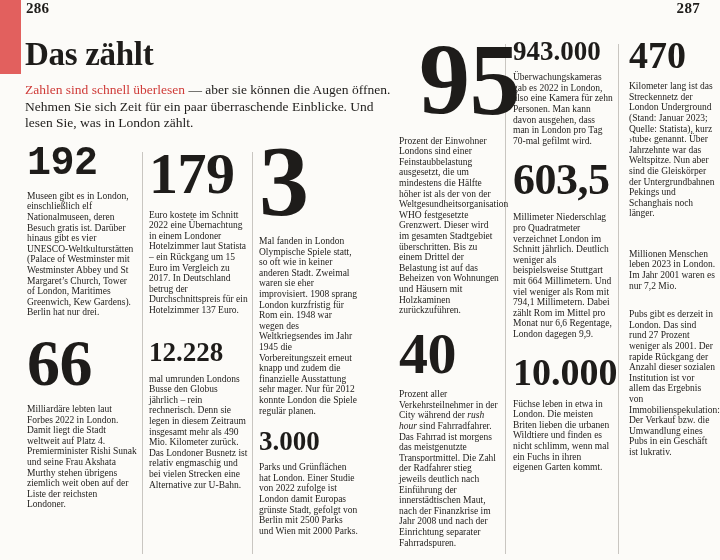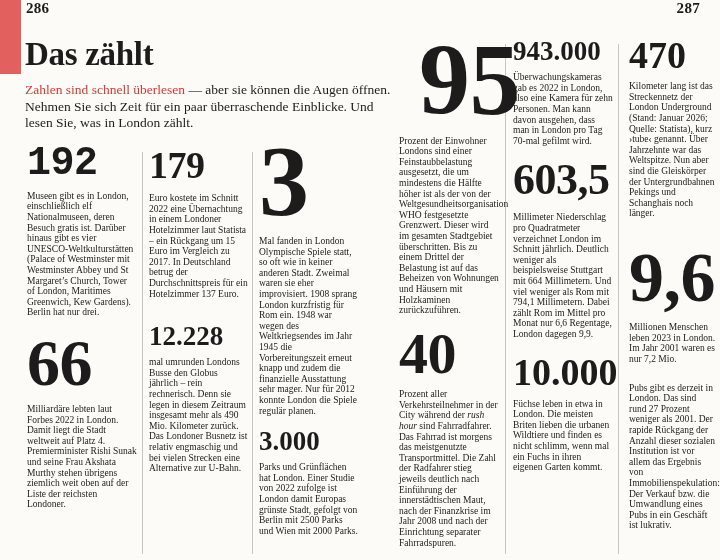--- a/index.html
+++ b/index.html
@@ -41,21 +41,21 @@
   .col3{left:259px;top:140px;width:99px;}
   .col4{left:399px;top:38px;width:101px;}
   .col5{left:513px;top:40px;width:100px;}
   .col6{left:629px;top:40px;width:87px;}
   .num{
     font-weight:bold;line-height:.82;letter-spacing:-.5px;
     margin:0 0 10px 0;white-space:nowrap;
   }
   .n-192{font-size:40px;font-family:Liberation Mono, monospace;}
   .n-66{font-size:66px;margin-bottom:14px;}
-  .n-179{font-size:38px;margin-bottom:12px;}
+  .n-179{font-size:58px;margin-bottom:12px;}
   .n-sm{font-size:27px;letter-spacing:0;}
   .n-3{font-size:100px;margin-bottom:14px;}
   .n-95{font-size:102px;margin-bottom:14px;margin-left:20px;}
   .n-40{font-size:58px;margin-bottom:12px;}
   .n-603{font-size:44px;margin-bottom:14px;}
   .n-10000{font-size:38px;letter-spacing:0;}
   .n-470{font-size:38px;letter-spacing:0;}
   .n-96{font-size:70px;margin-bottom:16px;}
   .body{
     font-size:9.5px;line-height:10.6px;text-align:left;
@@ -134,22 +134,21 @@
   </div>
   <div class="entry" style="margin-top:18px">
     <div class="num n-10000">10.000</div>
     <p class="body">Füchse leben in etwa in London. Die meisten Briten lieben die urbanen Wildtiere und finden es nicht schlimm, wenn mal ein Fuchs in ihren eigenen Garten kommt.</p>
   </div>
 </div>
 
 <div class="col col6">
   <div class="entry">
     <div class="num n-470">470</div>
-    <p class="body">Kilometer lang ist das Streckennetz der London Underground (Stand: Januar 2026; Quelle: Statista), kurz ›tube‹ genannt. Über Jahrzehnte war das Weltspitze. Nun aber sind die Gleiskörper der Untergrundbahnen Pekings und Schanghais noch länger.</p>
+    <p class="body">Kilometer lang ist das Streckennetz der London Underground (Stand: Januar 2023; Quelle: Statista), kurz ›tube‹ genannt. Über Jahrzehnte war das Weltspitze. Nun aber sind die Gleiskörper der Untergrundbahnen Pekings und Schanghais noch länger.</p>
   </div>
   <div class="entry" style="margin-top:30px">
-    <div class="num n-96">9,6</div>
     <p class="body">Millionen Menschen leben 2023 in London. Im Jahr 2001 waren es nur 7,2 Mio.</p>
   </div>
   <div class="entry" style="margin-top:18px">
     <p class="body">Pubs gibt es derzeit in London. Das sind rund 27 Prozent weniger als 2001. Der rapide Rückgang der Anzahl dieser sozialen Institution ist vor allem das Ergebnis von Immobilienspekulation: Der Verkauf bzw. die Umwandlung eines Pubs in ein Geschäft ist lukrativ.</p>
   </div>
 </div>
 
 </body></html>

